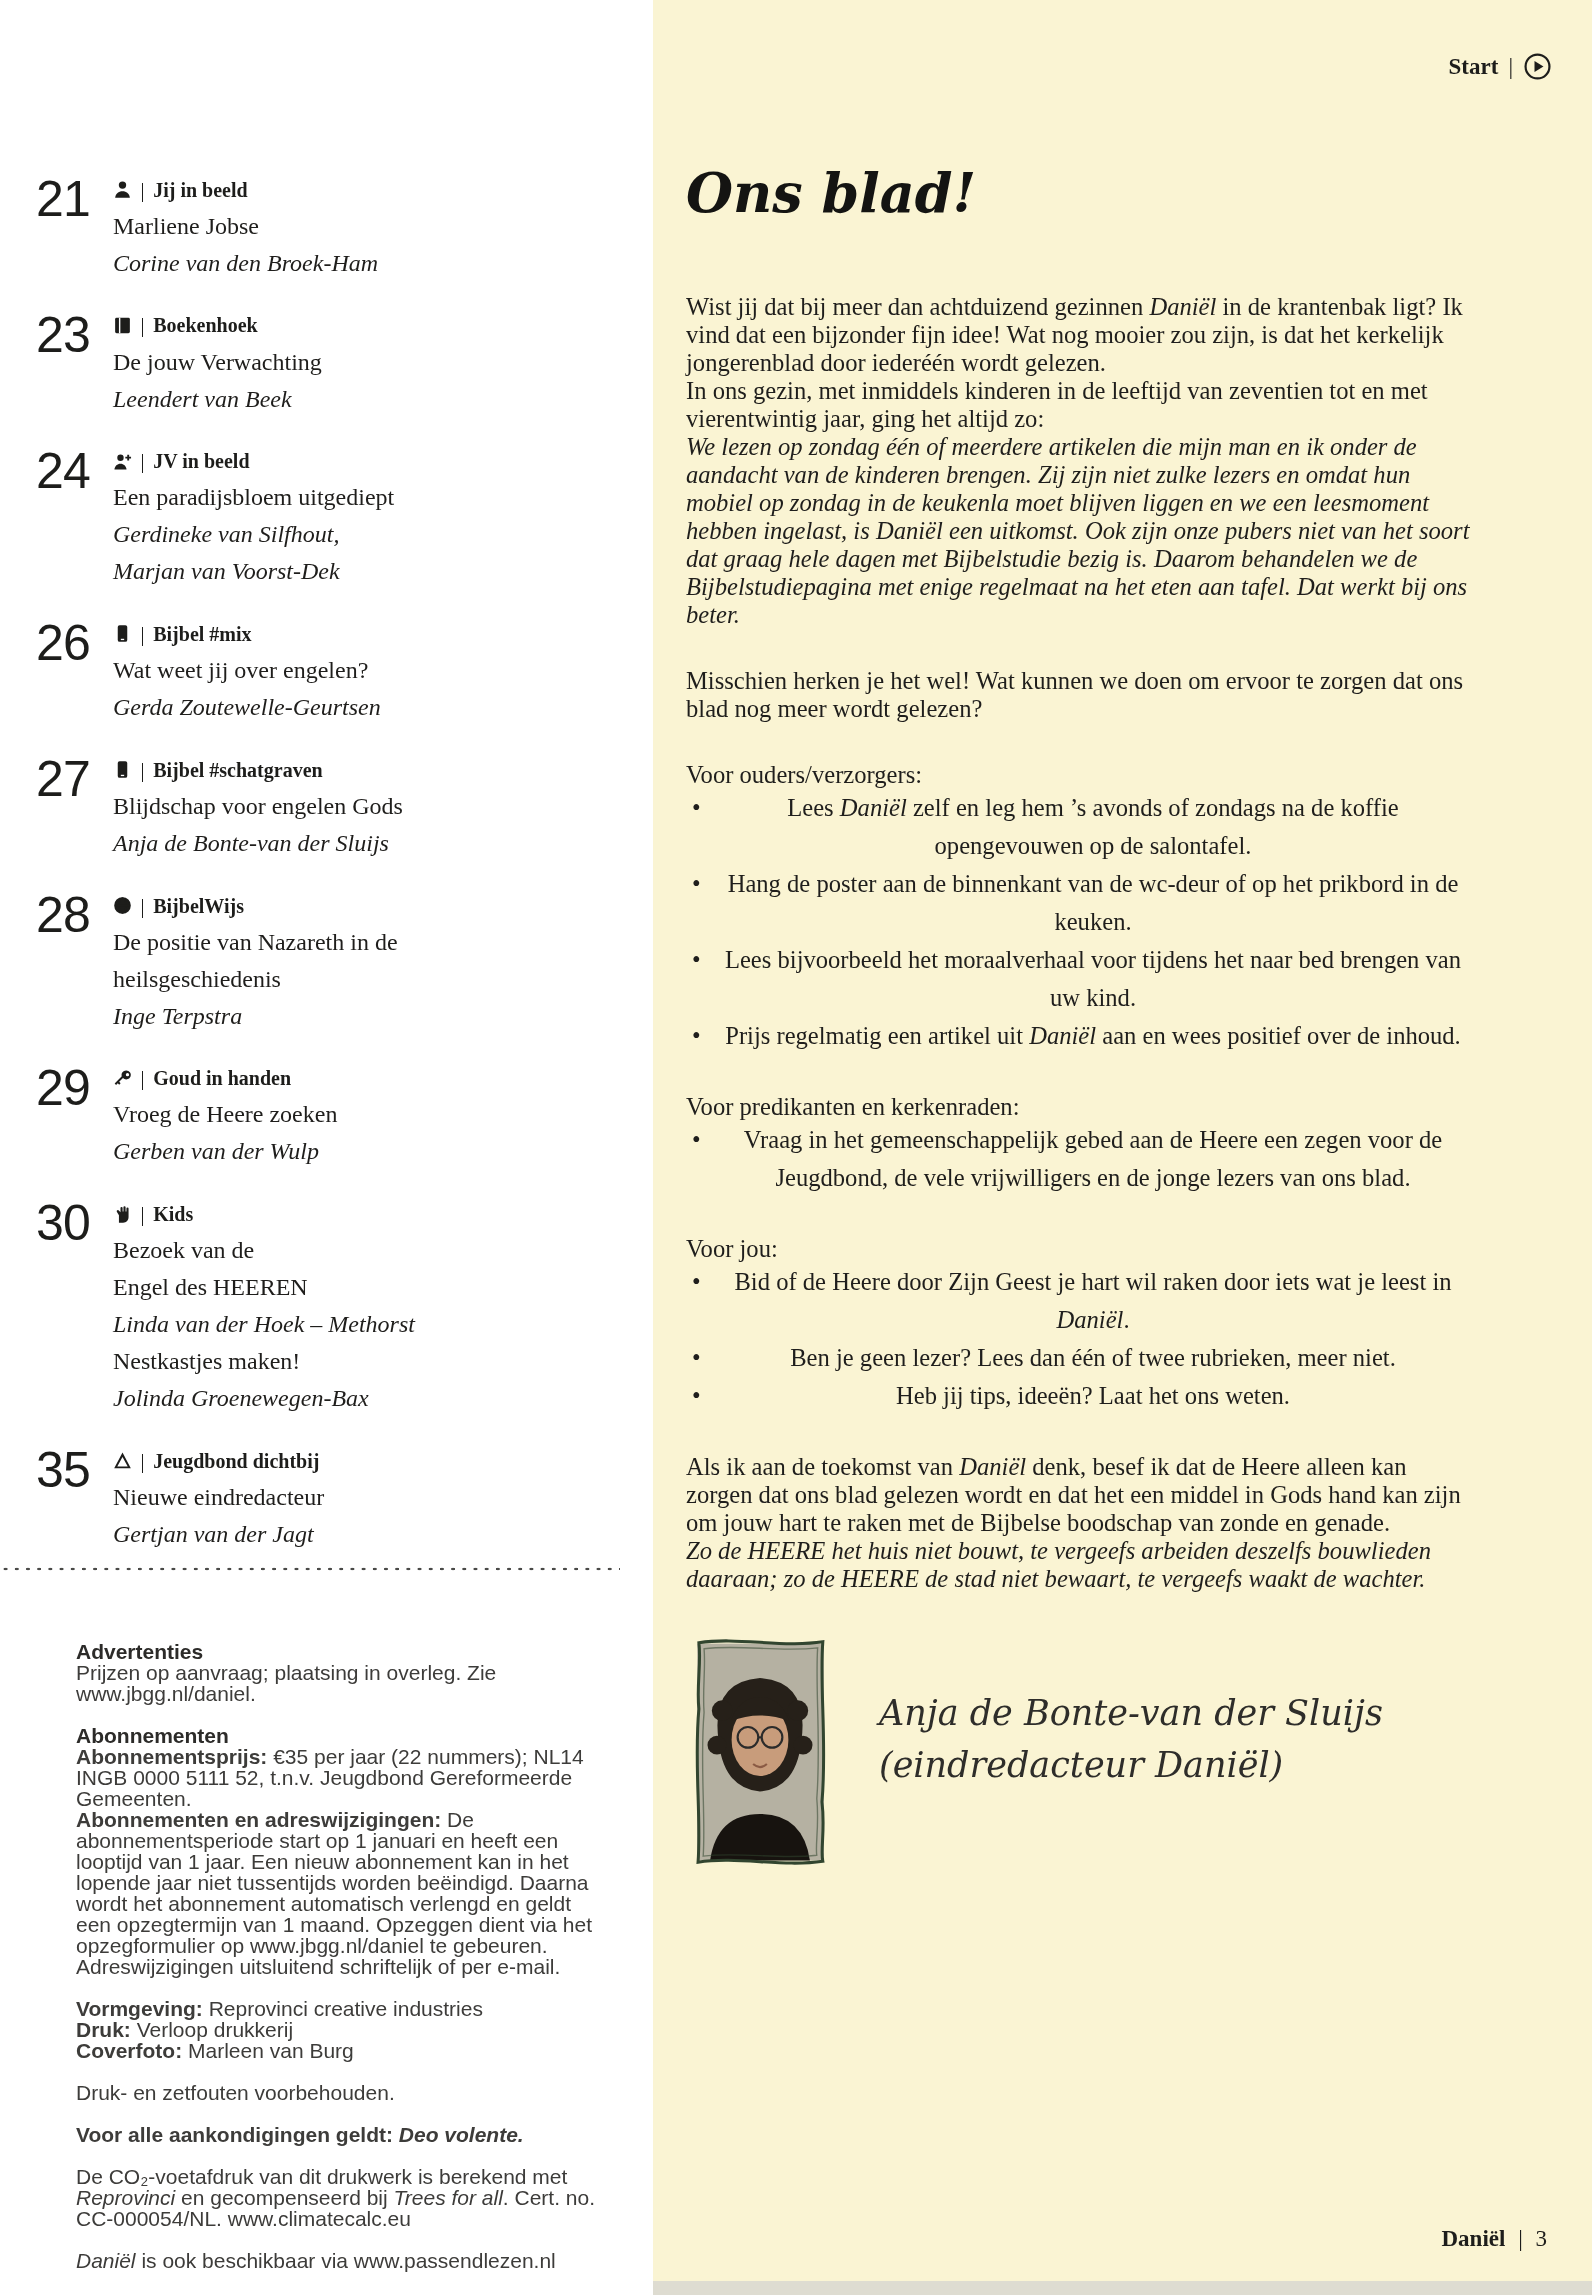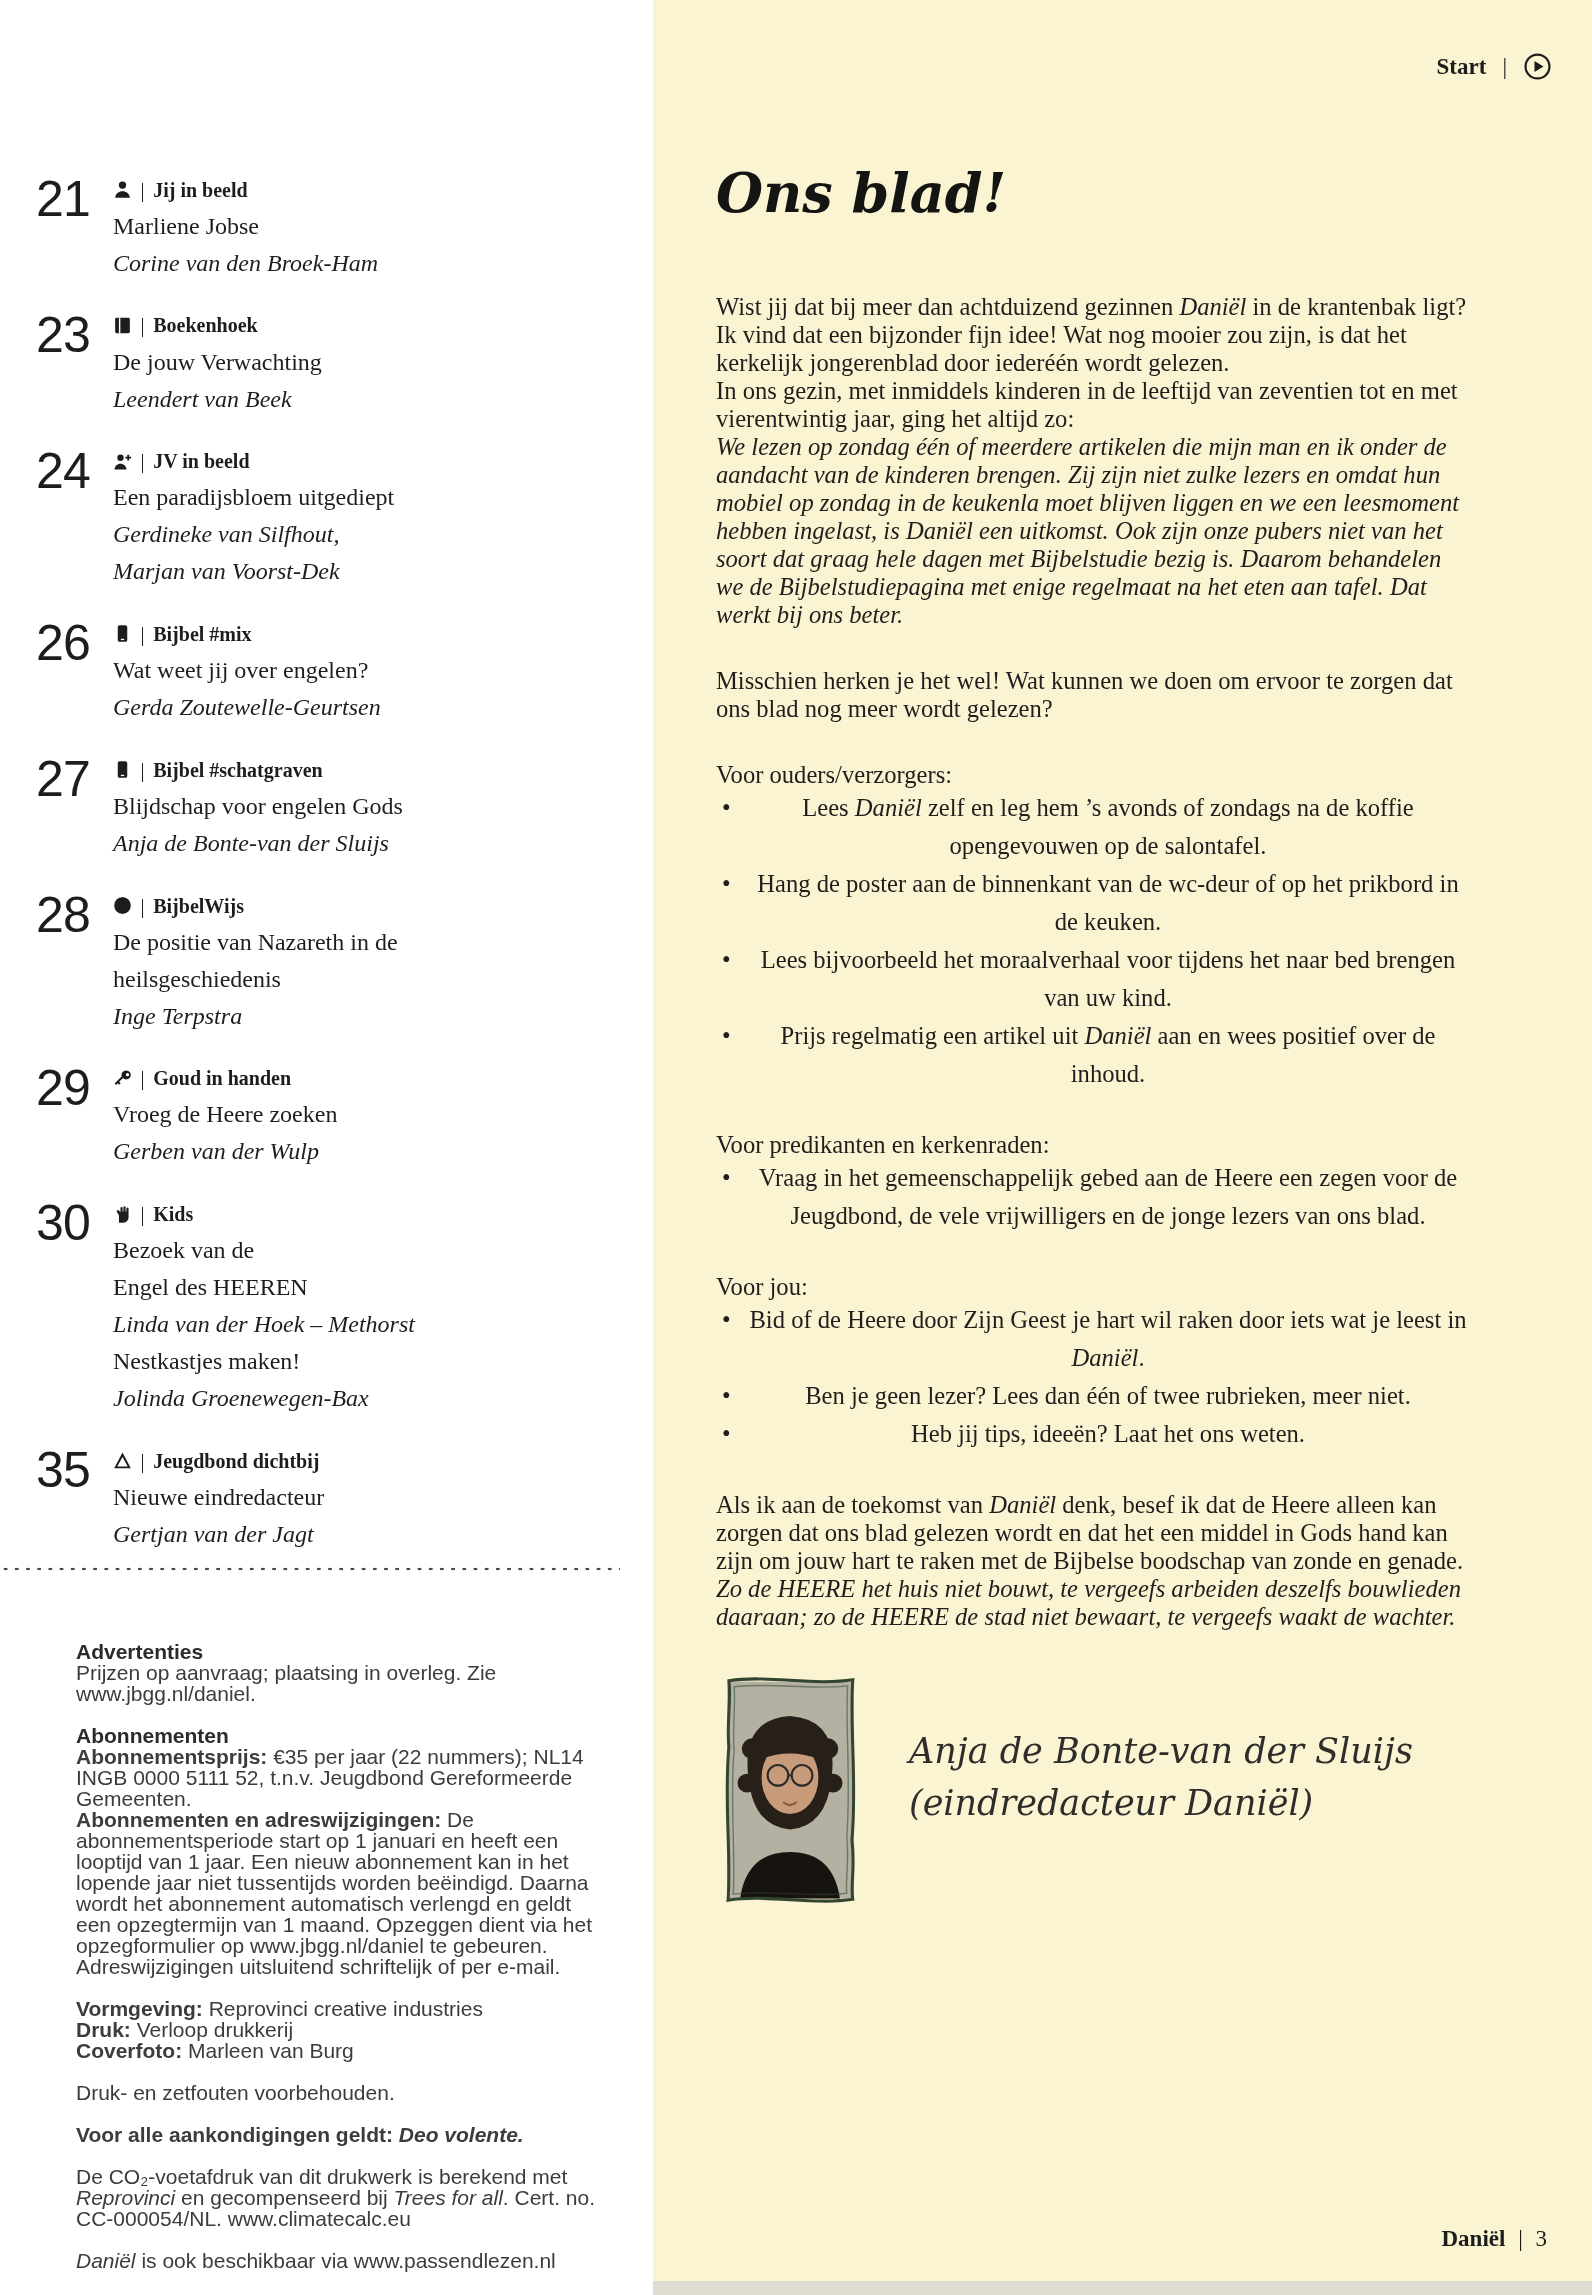--- a/index.html
+++ b/index.html
@@ -2,21 +2,21 @@
 <html style="font-size:14px"><head>
 <meta charset="utf-8">
 <style>
   html,body{margin:0;padding:0;background:#ffffff;}
   .page{position:relative;width:1592px;height:2295px;background:#ffffff;overflow:hidden;
         font-family:"Liberation Serif",serif;color:#1f1e1c;}
   
   .cream-panel{position:absolute;top:0;left:653px;right:0;bottom:0;background:#faf4d3;}
   .bottom-strip{position:absolute;left:653px;right:0;bottom:0;height:14px;background:#dedcd1;}
   
-  .start-link{position:absolute;top:52px;right:40px;display:flex;align-items:center;gap:16px;
+  .start-link{position:absolute;top:52px;right:40px;display:flex;align-items:center;gap:10px;
               font-weight:700;font-size:23px;color:#1d1d1b;cursor:pointer;}
   .start-sep{font-weight:400;color:#1d1d1b;}
   .play-icon svg{display:block;}
   
   .toc-col{position:absolute;left:0;top:0;width:653px;padding:174px 0 0 36px;box-sizing:border-box;}
   .toc-entry{display:flex;margin-bottom:28px;}
   .toc-num{width:77px;flex:none;font-family:"Liberation Sans",sans-serif;font-size:50px;
            line-height:50px;font-weight:400;letter-spacing:-0.9px;color:#1d1d1b;}
   .toc-body{padding-top:2.6px;}
   .toc-cat{display:flex;align-items:center;gap:8.6px;font-weight:700;font-size:20px;line-height:26px;
@@ -30,21 +30,21 @@
   .dotted-divider{position:absolute;left:0;top:1567px;width:620px;height:4.3px;
      background-image:radial-gradient(circle,#4a4a48 1.5px,transparent 1.7px);
      background-size:11.2px 4.3px;background-repeat:repeat-x;}
   
   .colophon{position:absolute;left:76px;top:1641px;width:523px;
             font-family:Liberation Sans, sans-serif;font-size:21px;line-height:21px;color:#3d3c3a;}
   .col-section{margin-bottom:21px;}
   .col-heading{font-weight:700;color:#2c2b29;}
   
   .article{position:absolute;left:653px;top:0;right:0;bottom:0;box-sizing:border-box;
-           padding:160px 121px 0 63px;}
+           padding:160px 121px 0 33px;}
   .art-title{font-family:"DejaVu Serif",serif;font-style:italic;font-weight:700;font-size:54px;
              line-height:66px;margin:0 0 67px 0;color:#141412;}
   .art-para{font-size:24.6px;line-height:28px;margin:0;}
   .art-para.gap,.art-list.gap{margin-top:38px;}
   .art-list{list-style:none;margin:0;padding:0;}
   .art-list li{position:relative;padding-left:29px;font-size:24.6px;line-height:38px;text-align:center;}
   .art-list li::before{content:"•";position:absolute;left:6px;top:0;}
   .seg-i{font-style:italic;}
   .seg-b{font-weight:700;}
   .seg-bi{font-weight:700;font-style:italic;}

